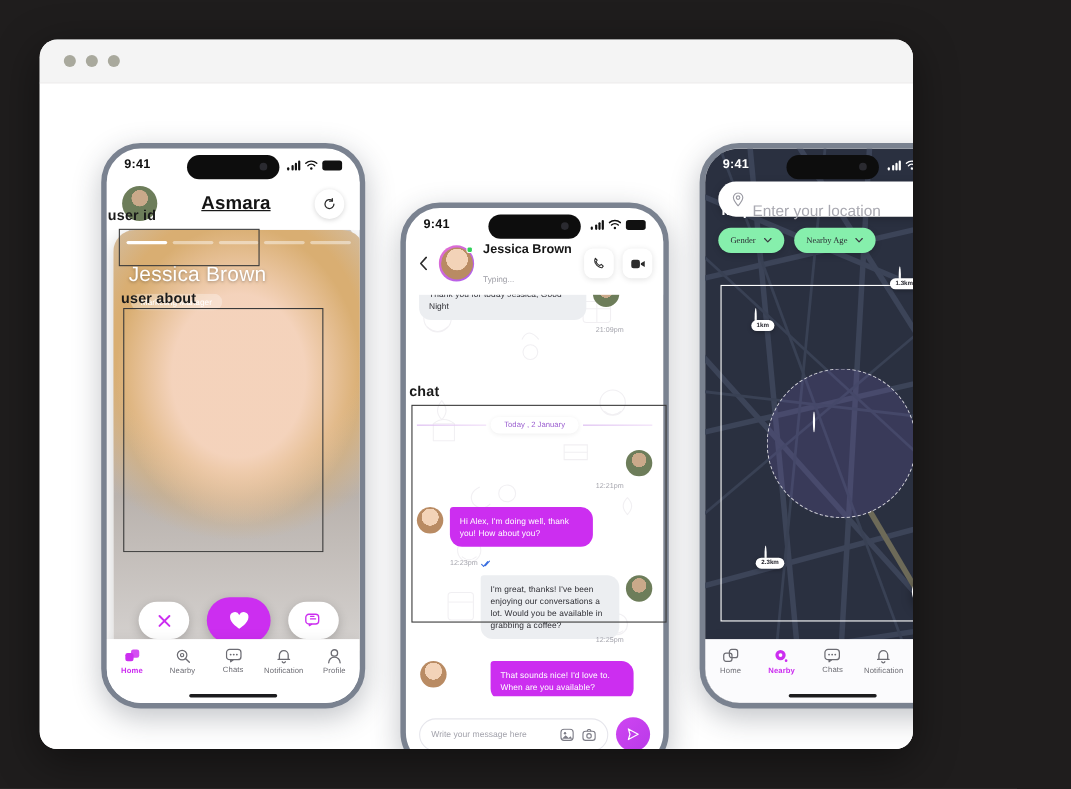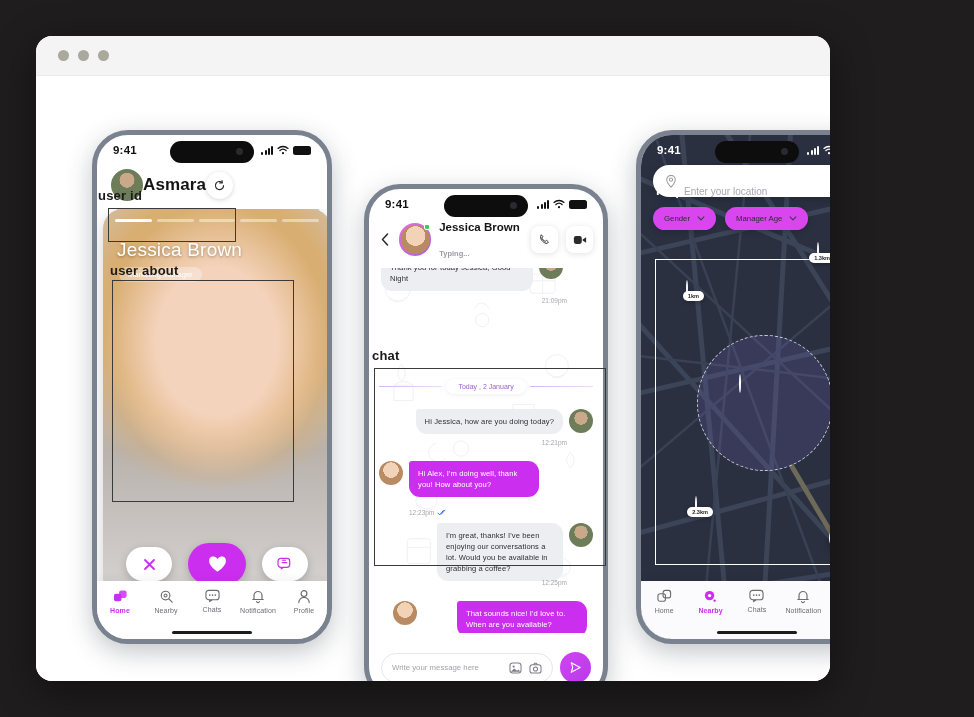--- a/index.html
+++ b/index.html
@@ -70,22 +70,22 @@
   
   .anno {
     position: absolute; z-index: 40;
     font-size: 13px; font-weight: bold; color: #1a1a1a;
     letter-spacing: .2px;
   }
   .annobox { position: absolute; z-index: 39; border: 1.6px solid #3a3a3a; }
 
   
   .p1-head {
-    position: relative; display:flex; align-items:center; justify-content:flex-start;
-    padding: 4px 14px 8px; background:#fff; z-index: 20;
+    position: relative; display:flex; align-items:center; justify-content:space-between;
+    padding: 4px 14px 8px; background:#fff; z-index: 20; text-decoration: underline;
   }
   .av { border-radius:50%; background-size: cover; background-position: center; flex:none; }
   .av32 { width:32px; height:32px; }
   .p1-title { font-size: 17px; font-weight: bold; color:#141414; letter-spacing:.1px; }
   .circ-btn {
     width: 27px; height: 27px; border-radius: 50%; background:#fff;
     box-shadow: 0 1px 5px rgba(0,0,0,.16);
     display:flex; align-items:center; justify-content:center;
   }
   .p1-card {
@@ -146,21 +146,21 @@
     display:flex; align-items:center; gap:8px; padding: 2px 10px 10px;
   }
   .backchev { font-size: 15px; color:#2b2b2b; line-height:1; padding: 0 2px; }
   .av-ring { position:relative; padding:1.6px; border-radius:50%; background: linear-gradient(135deg,#e86fd0,#a95cf0); }
   .av-ring .av { display:block; }
   .online {
     position:absolute; right:1px; top:1px; width:6px; height:6px;
     border-radius:2px; background:#2ed158; border:1.2px solid #fff;
   }
   .chat-name { font-size: 11.5px; font-weight: bold; color:#151515; }
-  .chat-sub { font-size: 7.5px; color:#9b9ba3; margin-top:16px;font-weight:bold; }
+  .chat-sub { font-size: 7.5px; color:#9b9ba3; margin-top:16px; }
   .sq-btn {
     width: 27px; height: 27px; border-radius: 8px; background:#fff;
     display:flex; align-items:center; justify-content:center;
     box-shadow: 0 1px 6px rgba(0,0,0,.12);
   }
   .chat-body { position:absolute; left:0; right:0; top: 62px; bottom: 64px; overflow:hidden; }
   .doodles { position:absolute; inset:0; opacity:.5; }
   .msgrow { position:absolute; display:flex; align-items:flex-start; gap:6px; }
   .bub {
     max-width: 150px; font-size: 7.6px; line-height: 1.45; padding: 7px 9px;
@@ -194,26 +194,26 @@
   }
 
   
   .mapbg { position:absolute; inset:0; background:#2a3040; }
   .m3-top { position:absolute; left:0; right:0; top:30px; padding: 0 12px; z-index: 18; }
   .searchbar {
     height: 32px; border-radius: 18px; background:#fff;
     display:flex; align-items:center; gap:7px; padding: 0 12px;
     box-shadow: 0 2px 8px rgba(0,0,0,.2);
   }
-  .searchbar .ph { font-size: 10px; color:#a8a8b0;margin-top:20px; }
+  .searchbar .ph { font-size: 14px; color:#a8a8b0;margin-top:20px; }
   .filters { display:flex; gap:9px; margin-top: 10px; }
   .filt {
-    height: 23px; border-radius: 13px; background:#d946ef;
+    height: 23px; border-radius: 13px; background:#86efac;
     display:flex; align-items:center; gap:7px; padding: 0 11px;
-    font-size: 7.8px; color:#2b2b33; box-shadow: 0 2px 6px rgba(0,0,0,.18);
+    font-size: 7.8px; color:#2b2b33; box-shadow: 0 2px 6px rgba(0,0,0,.18); font-family: Liberation Serif, serif;
   }
   .map-frame {
     position:absolute; left: 14px; top: 124px; right: 14px; bottom: 74px;
     border: 1.4px solid #ffffff; z-index: 16;
   }
   .pin { position:absolute; z-index: 20; }
   .pin .pav { border-radius:50%; border: 1.6px solid #fff; background-size:cover; background-position:center; }
   .pin .dist {
     position:absolute; right: -16px; bottom: -2px;
     background:#fff; color:#23232b; font-size:5.6px; font-weight:bold;
@@ -455,21 +455,20 @@
             </div>
             <span class="stamp" style="position:absolute; right:36px; top:46px;">21:09pm</span>
 
             <div class="divider">
               <span class="ln"></span>
               <span class="pill">Today , 2 January</span>
               <span class="ln"></span>
             </div>
 
             <div class="msgrow" style="left:40px; top:158px; right:10px; justify-content:flex-end;">
-              <div class="bub them" style="max-width:150px">Hi Jessica, how are you doing today?</div>
               <span class="av" style="width:24px;height:24px;background:radial-gradient(circle at 50% 38%, #caa98a 0 34%, #6d7d5a 35% 100%)"></span>
             </div>
             <span class="stamp" style="position:absolute; right:36px; top:188px;">12:21pm</span>
 
             <div class="msgrow" style="left:10px; top:210px;">
               <span class="av" style="width:24px;height:24px;background:radial-gradient(circle at 50% 38%, #f3d3b8 0 40%, #b98b63 41% 100%)"></span>
               <div class="bub me" style="max-width:130px">Hi Alex, I'm doing well, thank you! How about you?</div>
             </div>
             <span class="stamp" style="position:absolute; left:40px; top:258px;">
               <span>12:23pm</span>
@@ -477,21 +476,21 @@
                 <path d="M1 4.6 3.2 6.8 7.6 1.6M5.2 6 9.6 1.2" stroke="#3b6fe0" stroke-width="1.2" fill="none" stroke-linecap="round" stroke-linejoin="round"></path>
               </svg>
             </span>
 
             <div class="msgrow" style="left:50px; top:272px; right:10px; justify-content:flex-end;">
               <div class="bub them" style="max-width:126px">I'm great, thanks! I've been enjoying our conversations a lot. Would you be available in grabbing a coffee?</div>
               <span class="av" style="width:24px;height:24px;background:radial-gradient(circle at 50% 38%, #caa98a 0 34%, #6d7d5a 35% 100%)"></span>
             </div>
             <span class="stamp" style="position:absolute; right:36px; top:328px;">12:25pm</span>
 
-            <div class="msgrow" style="left:24px; top:350px;gap:40px;">
+            <div class="msgrow" style="left:13px; top:350px;gap:40px;">
               <span class="av" style="width:24px;height:24px;background:radial-gradient(circle at 50% 38%, #f3d3b8 0 40%, #b98b63 41% 100%)"></span>
               <div class="bub me" style="max-width:130px">That sounds nice! I'd love to. When are you available?</div>
             </div>
 
           </div>
 
           <div class="composer">
             <div class="cbox">
               <span class="ph">Write your message here</span>
               <svg width="13" height="12" viewBox="0 0 14 13">
@@ -573,21 +572,21 @@
               <span class="ph">Enter your location</span>
             </div>
             <div class="filters">
               <span class="filt">
                 <span>Gender</span>
                 <svg width="8" height="5" viewBox="0 0 9 6">
                   <path d="M1 1 4.5 4.6 8 1" stroke="#3a3a42" stroke-width="1.3" fill="none" stroke-linecap="round" stroke-linejoin="round"></path>
                 </svg>
               </span>
               <span class="filt">
-                <span>Manager Age</span>
+                <span>Nearby Age</span>
                 <svg width="8" height="5" viewBox="0 0 9 6">
                   <path d="M1 1 4.5 4.6 8 1" stroke="#3a3a42" stroke-width="1.3" fill="none" stroke-linecap="round" stroke-linejoin="round"></path>
                 </svg>
               </span>
             </div>
           </div>
 
           <div class="map-frame"></div>
 
           <div class="radar" style="left:56px; top:200px; width:136px; height:136px; z-index:17;"></div>

